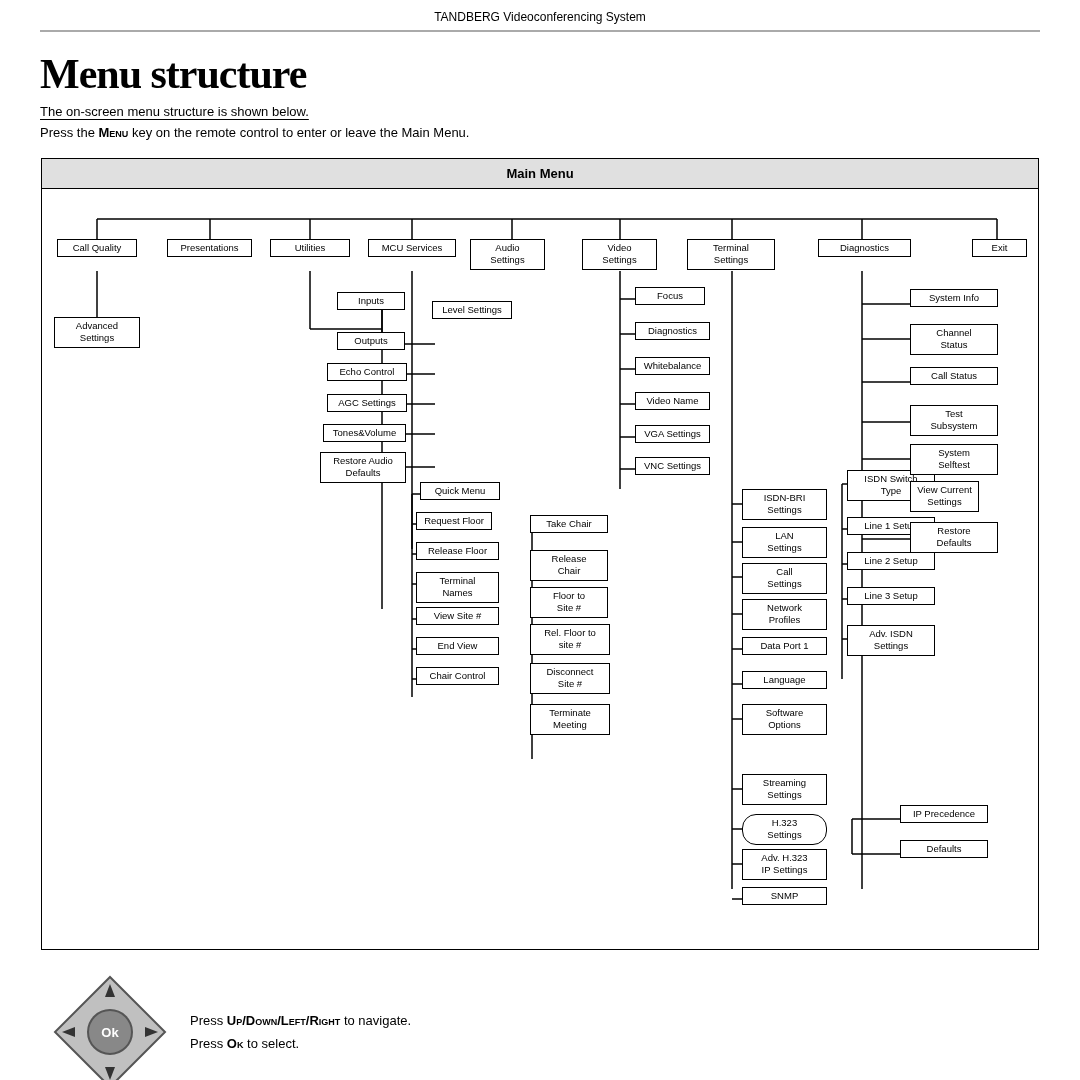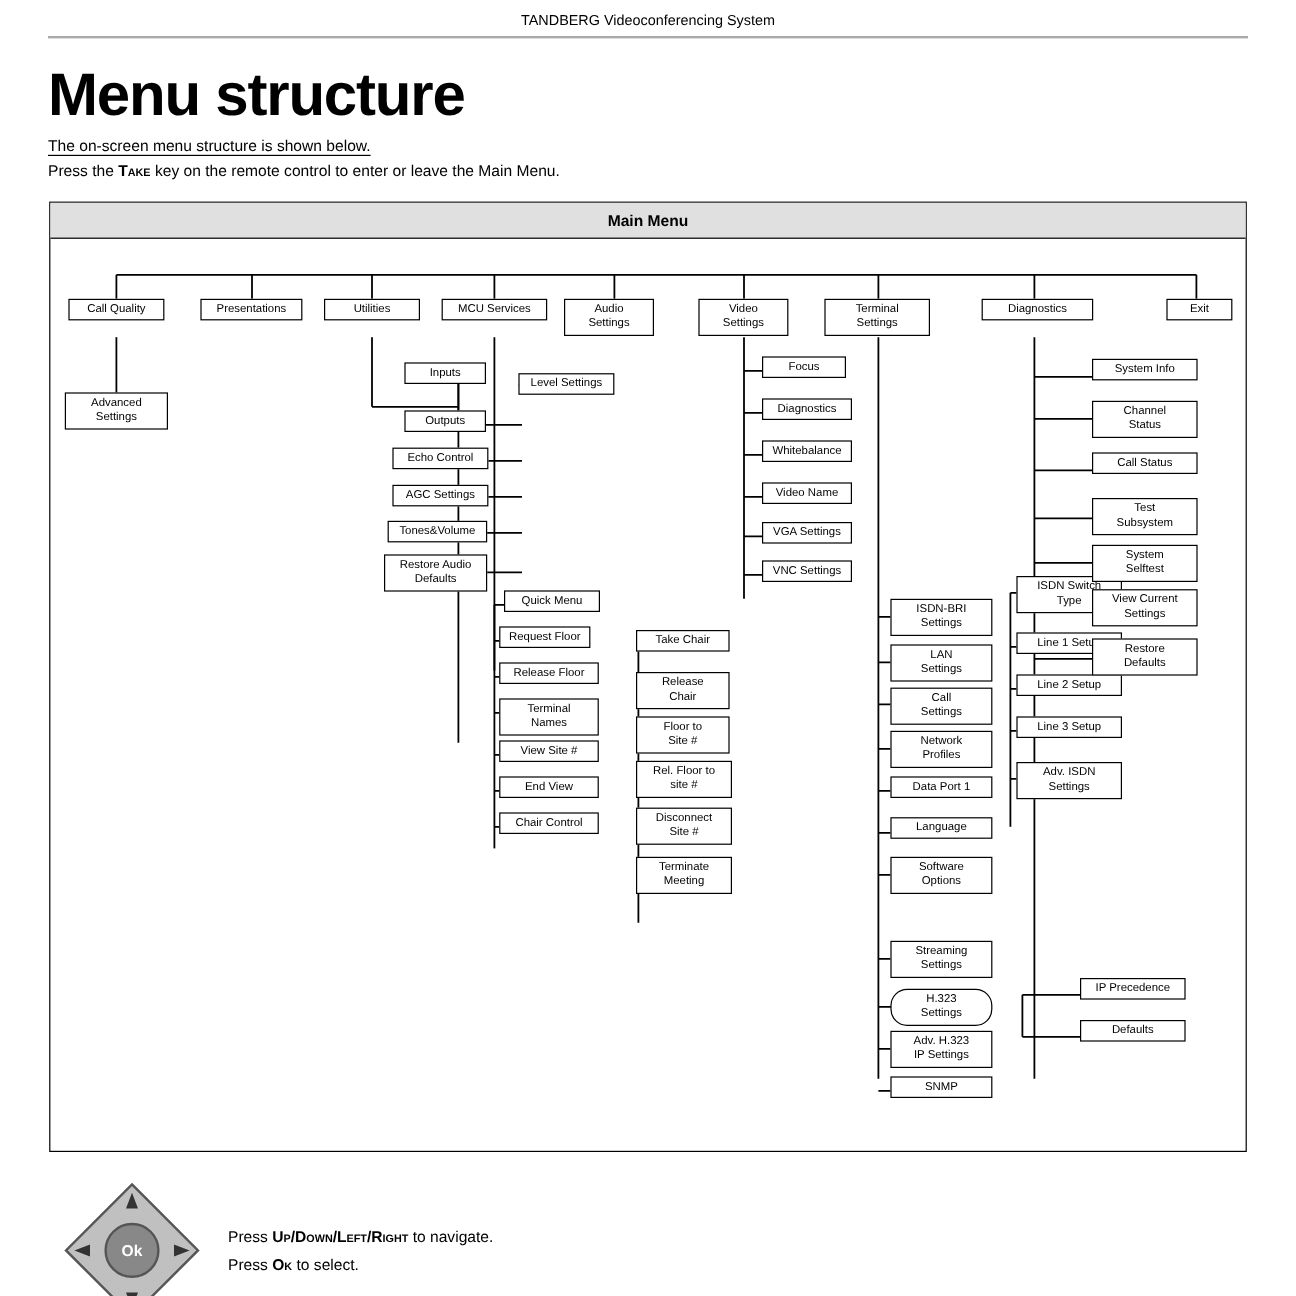--- a/index.html
+++ b/index.html
@@ -19,24 +19,25 @@
       position: relative;
     }
     .top-bar {
       text-align: center;
       font-size: 12px;
       padding: 10px 0 6px 0;
       border-bottom: 2px solid #aaa;
       margin-bottom: 18px;
     }
     .page-title {
-      font-size: 50px;
+      font-size: 42px;
       font-weight: 900;
       margin-bottom: 6px;
       letter-spacing: -1px;
+      font-family: Liberation Serif, serif;
     }
     .subtitle {
       font-size: 13px;
       margin-bottom: 6px;
       text-decoration: underline;
       text-underline-offset: 3px;
     }
     .intro {
       font-size: 13px;
       margin-bottom: 18px;
@@ -59,21 +60,21 @@
 <div class="page">
   <div class="top-bar">
     <span>TANDBERG Videoconferencing System</span>
   </div>
 
   <div class="page-title">Menu structure</div>
 
   <div class="subtitle">The on-screen menu structure is shown below.</div>
 
   <div class="intro">
-    Press the <strong>Take</strong> key on the remote control to enter or leave the Main Menu.
+    Press the <strong>Menu</strong> key on the remote control to enter or leave the Main Menu.
   </div>
 
   <div style="border:1.5px solid #000; position:relative; width:998px; margin:0 auto;">
 
     <div style="background:#e0e0e0; text-align:center; font-weight:bold; font-size:13px; padding:7px 0; border-bottom:1.5px solid #000;">
       <span>Main Menu</span>
     </div>
 
     <div style="position:relative; width:998px; height:760px;">
 
@@ -328,21 +329,21 @@
       <div class="node" style="left:868px;top:100px;width:88px;line-height:1.3;">System Info</div>
 
       <div class="node" style="left:868px;top:135px;width:88px;line-height:1.3;">Channel<br>Status</div>
 
       <div class="node" style="left:868px;top:178px;width:88px;">Call Status</div>
 
       <div class="node" style="left:868px;top:216px;width:88px;line-height:1.3;">Test<br>Subsystem</div>
 
       <div class="node" style="left:868px;top:255px;width:88px;line-height:1.3;">System<br>Selftest</div>
 
-      <div class="node" style="left:868px;top:292px;width:88px;line-height:1.3;">View Current<br>Settings</div>
+      <div class="node" style="left:868px;top:292px;width:69px;line-height:1.3;">View Current<br>Settings</div>
 
       <div class="node" style="left:868px;top:333px;width:88px;line-height:1.3;">Restore<br>Defaults</div>
 
     </div>
   </div>
 
   <div style="display:flex;flex-direction:row;align-items:center;margin-top:22px;padding:0 10px;">
 
     <div style="width:120px;height:120px;position:relative;flex-shrink:0;">
       <svg width="120" height="120" viewBox="0 0 120 120">

